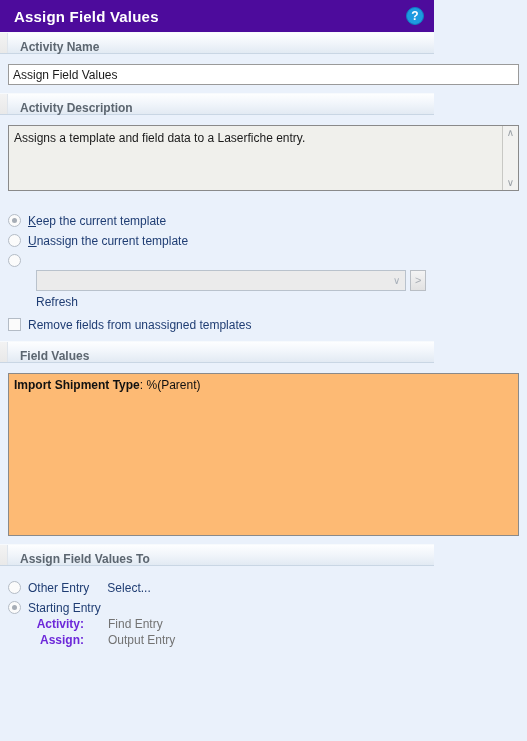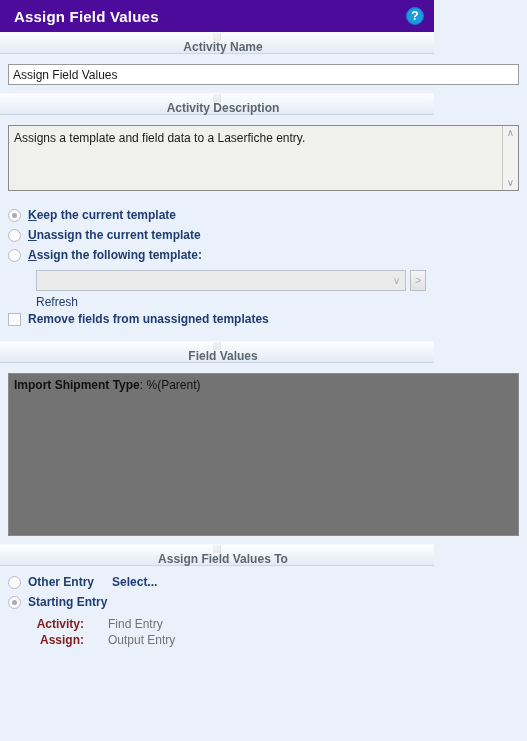--- a/index.html
+++ b/index.html
@@ -57,23 +57,22 @@
     line-height: 1;
   }
 
   
   .section-header {
     height: 22px;
     background: linear-gradient(to bottom, #fdfeff 0%, #f2f6fb 45%, #e2eaf3 100%);
     border-bottom: 1px solid #c9d6e4;
     border-top: 1px solid #f7fafd;
     display: flex;
-    align-items: center;
-    box-sizing: border-box;
-    flex-direction: column;
+    align-items: flex-end;
+    box-sizing: border-box;
   }
   .section-header .gutter {
     width: 8px;
     height: 100%;
     background: linear-gradient(to bottom, #f3f3f3 0%, #e9e9e9 100%);
     border-right: 1px solid #dfe5ec;
     box-sizing: border-box;
   }
   .section-header .label {
     font-size: 12px;
@@ -134,24 +133,23 @@
     font-size: 10px;
     color: #9aa0a6;
     line-height: 10px;
     cursor: pointer;
     user-select: none;
   }
 
   
   .opt-row {
     display: flex;
-    align-items: flex-start;
+    align-items: flex-end;
     height: 18px;
     margin-bottom: 2px;
-    font-weight: bold;
   }
   .radio {
     width: 13px;
     height: 13px;
     border-radius: 50%;
     background: #fbfbfb;
     border: 1px solid #b4bcc6;
     box-sizing: border-box;
     margin-right: 7px;
     flex: 0 0 auto;
@@ -234,21 +232,21 @@
     line-height: 1;
     margin-top: 3px;
     margin-bottom: 5px;
     display: inline-block;
   }
 
   
   .listbox {
     width: 511px;
     height: 163px;
-    background: #737373;
+    background: #fdba74;
     border: 1px solid #8a8a8a;
     box-sizing: border-box;
     padding: 4px 5px;
   }
   .field-item {
     font-size: 12px;
     color: #111111;
     line-height: 14px;
   }
   .field-item .fname {
@@ -265,21 +263,21 @@
   }
   .kv-row {
     display: flex;
     align-items: center;
     height: 16px;
     margin-left: 28px;
   }
   .kv-key {
     font-size: 12px;
     font-weight: bold;
-    color: #7f1d1d;
+    color: #6d28d9;
     width: 48px;
     text-align: right;
     line-height: 1;
   }
   .kv-val {
     font-size: 12px;
     color: #737373;
     margin-left: 24px;
     line-height: 1;
   }
@@ -323,21 +321,20 @@
       <div class="opt-label"><u>K</u><span>eep the current template</span></div>
     </div>
 
     <div class="opt-row">
       <div class="radio"></div>
       <div class="opt-label"><u>U</u><span>nassign the current template</span></div>
     </div>
 
     <div class="opt-row">
       <div class="radio"></div>
-      <div class="opt-label"><u>A</u><span>ssign the following template:</span></div>
     </div>
 
     <div class="combo-row">
       <div class="combo">
         <span class="chev">∨</span>
       </div>
       <div class="arrow-btn">&gt;</div>
     </div>
 
     <div class="link-refresh">Refresh</div>

